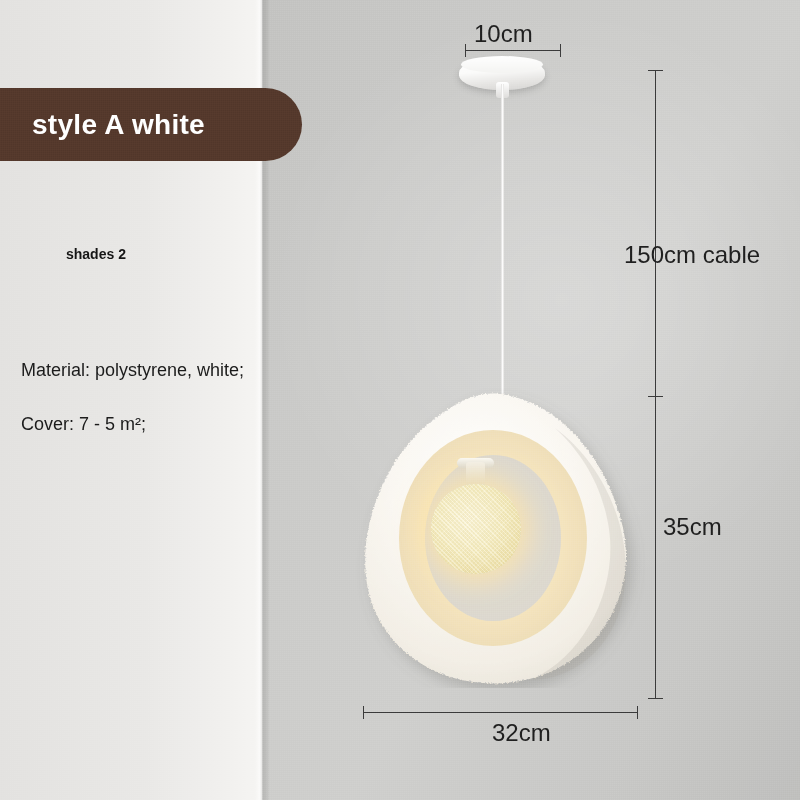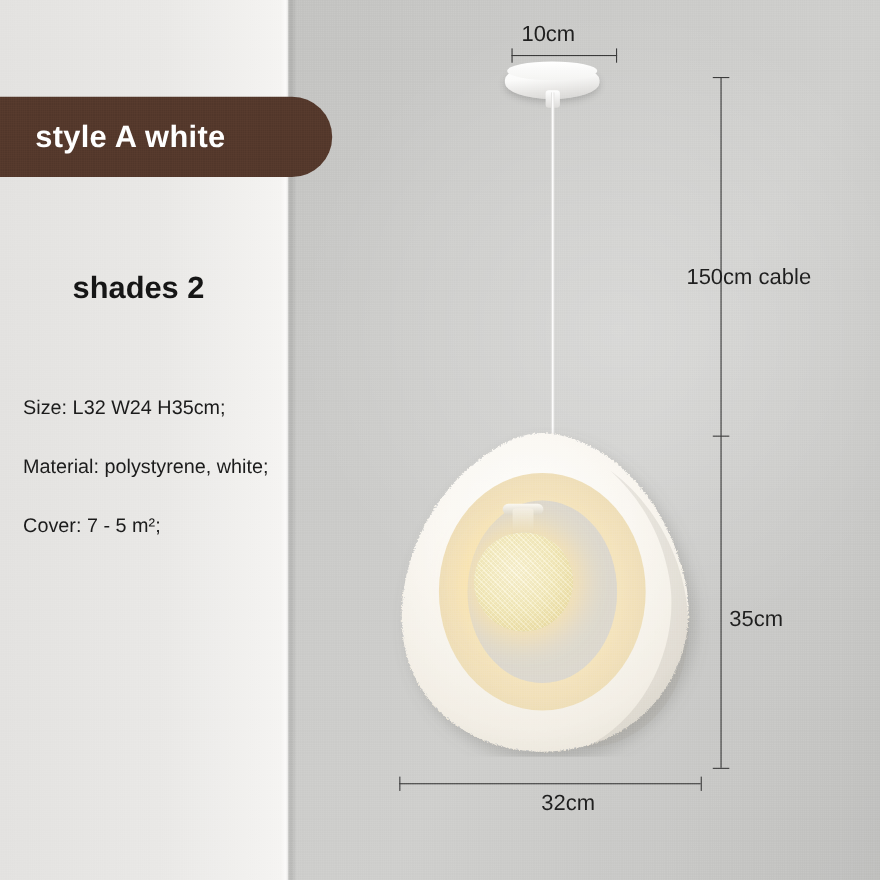--- a/index.html
+++ b/index.html
@@ -67,21 +67,21 @@
     color: #ffffff;
     font-size: 28px;
     font-weight: bold;
     letter-spacing: 0.3px;
   }
 
   
   .shades-title {
     position: absolute;
     left: 66px; top: 246px;
-    font-size: 28px;
+    font-size: 14px;
     font-weight: bold;
     color: #151515;
   }
   .spec-list {
     position: absolute;
     left: 21px; top: 360px;
     width: 300px;
   }
   .spec-line {
     font-size: 18px;
@@ -188,21 +188,21 @@
     width: 1px; height: 13px;
     background: #3b3b3b;
   }
   .tick-h {
     position: absolute;
     width: 15px; height: 1px;
     background: #3b3b3b;
   }
   .dim-label {
     position: absolute;
-    font-size: 20px;
+    font-size: 24px;
     color: #1f1f1f;
     white-space: nowrap;
   }
 </style>
 </head>
 <body>
 
 <div id="page">
 
   <div class="wall-left"></div>
@@ -210,21 +210,20 @@
   <div class="wall-vignette"></div>
   <div class="wall-edge"></div>
 
   <div class="badge">
     <span class="badge-label">style A white</span>
   </div>
 
   <div class="shades-title">shades 2</div>
 
   <div class="spec-list">
-    <div class="spec-line">Size: L32 W24 H35cm;</div>
     <div class="spec-line">Material: polystyrene, white;</div>
     <div class="spec-line">Cover: 7 - 5 m²;</div>
   </div>
 
   <div class="canopy"></div>
   <div class="canopy-top"></div>
   <div class="cable-nut"></div>
   <div class="cable"></div>
 
   <div class="glow-halo"></div>
@@ -282,21 +281,21 @@
   <div class="dim-line-h" style="left:465px; top:50px; width:96px;"></div>
   <div class="tick-v" style="left:465px; top:44px;"></div>
   <div class="tick-v" style="left:560px; top:44px;"></div>
   <div class="dim-label" style="left:474px; top:20px;">10cm</div>
 
   <div class="dim-line-v" style="left:655px; top:70px; height:628px;"></div>
   <div class="tick-h" style="left:648px; top:70px;"></div>
   <div class="tick-h" style="left:648px; top:396px;"></div>
   <div class="tick-h" style="left:648px; top:698px;"></div>
   <div class="dim-label" style="left:624px; top:241px;text-align:right;">150cm cable</div>
-  <div class="dim-label" style="left:663px; top:552px;">35cm</div>
+  <div class="dim-label" style="left:663px; top:513px;">35cm</div>
 
   <div class="dim-line-h" style="left:363px; top:712px; width:274px;"></div>
   <div class="tick-v" style="left:363px; top:706px;"></div>
   <div class="tick-v" style="left:637px; top:706px;"></div>
   <div class="dim-label" style="left:464px; top:719px;margin-left:28px;">32cm</div>
 
   <div class="grain"></div>
 </div>
 
 </body></html>

